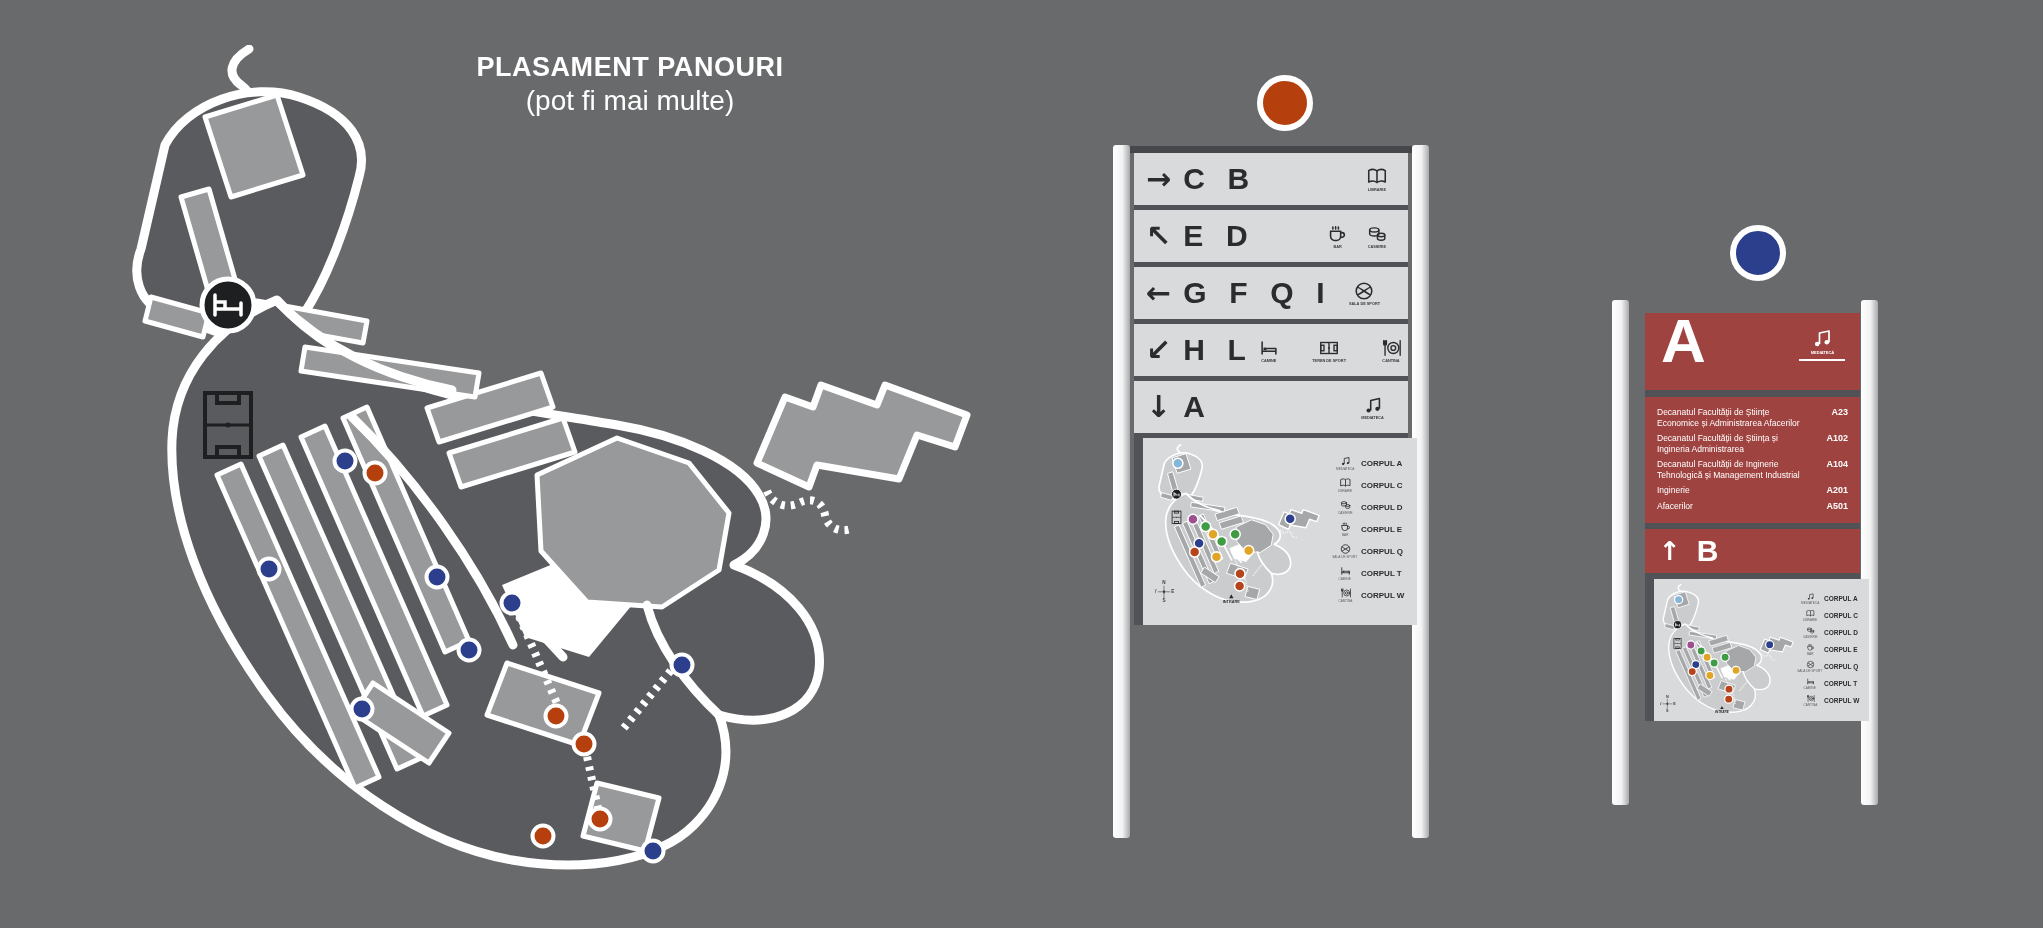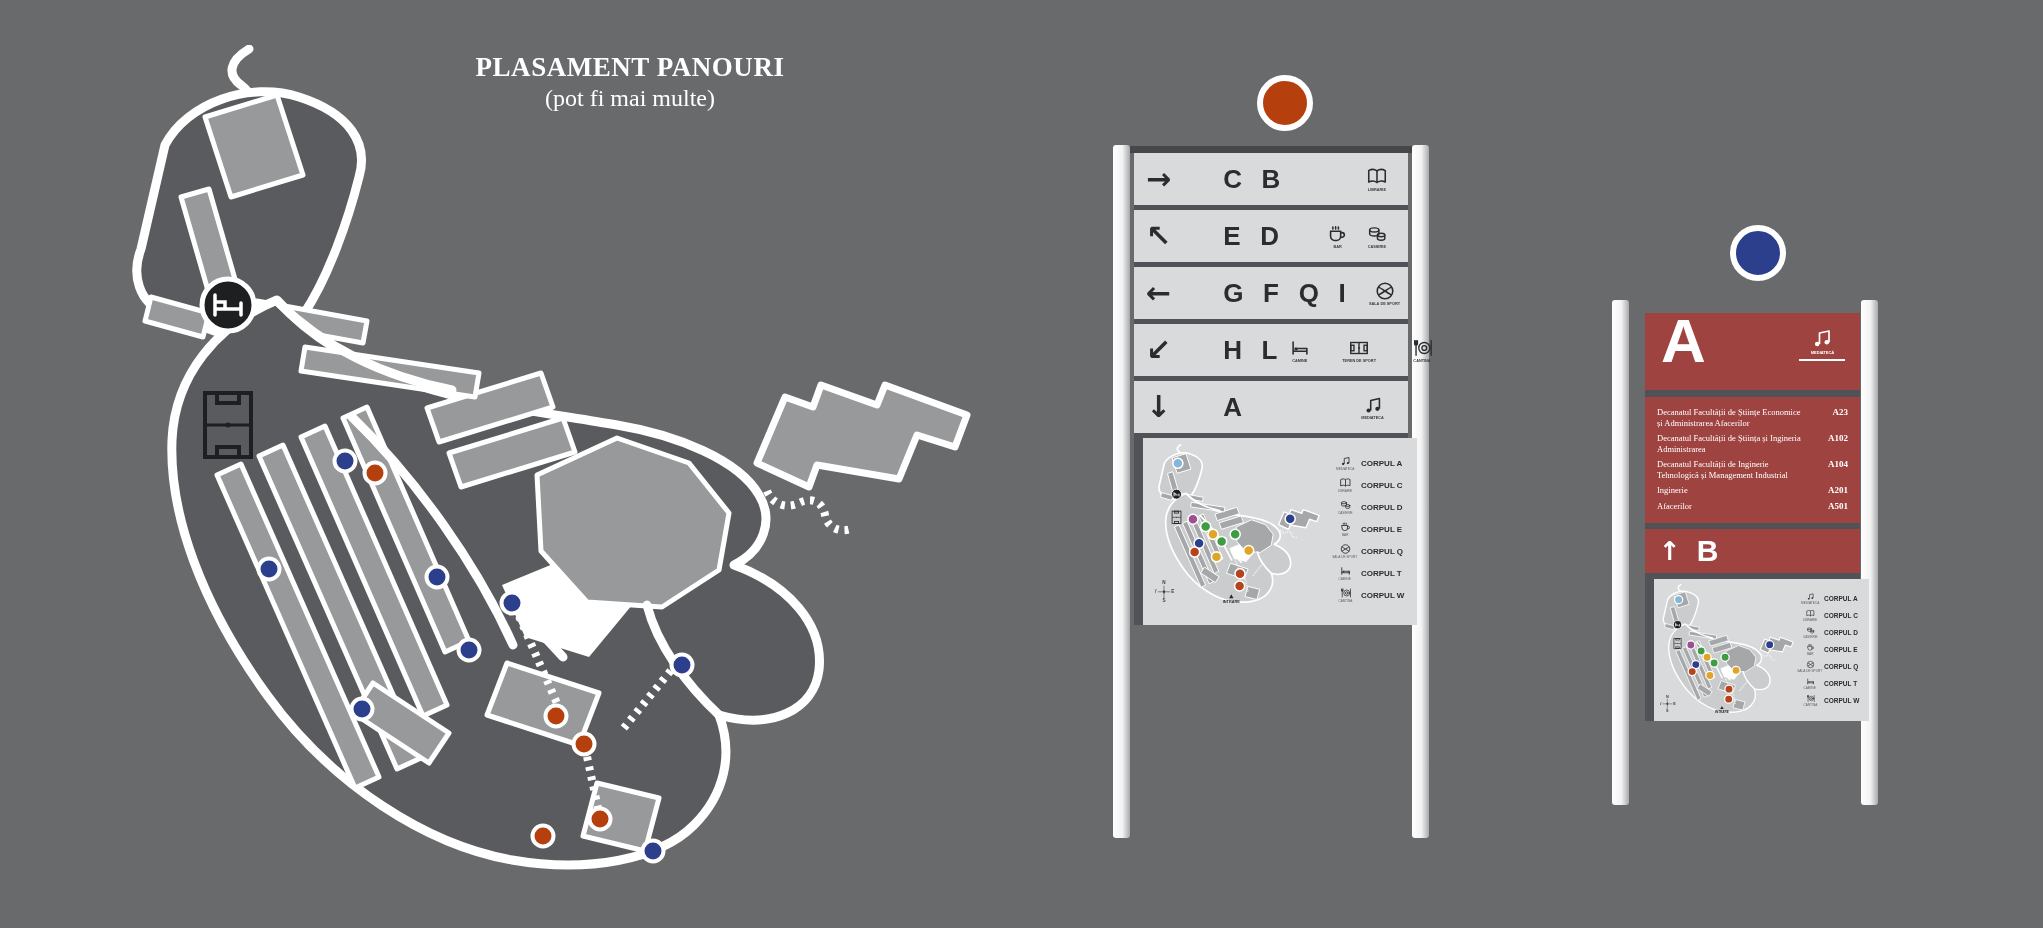--- a/index.html
+++ b/index.html
@@ -1,21 +1,21 @@
 <!DOCTYPE html>
 <html style="--c-page_bg: #696a6c; --c-orange: #b5400e; --c-blue: #2b3f8d; --c-red: #9e4340; --c-ink: #2b2c2e; --c-row_bg: #d9dadb; --c-building: #98999b; --c-map_interior: #5a5b5e;"><head>
 <meta charset="utf-8">
 <style>
   html,body{margin:0;padding:0;background:#54555a;font-family:"Liberation Sans",sans-serif;}
   #canvas{position:relative;width:2043px;height:928px;background:var(--c-page_bg,#696a6c);overflow:hidden;}
 
   
-  .title-block{position:absolute;left:400px;top:52px;width:460px;text-align:center;color:#fff;font-family:Liberation Serif, serif;}
+  .title-block{position:absolute;left:400px;top:52px;width:460px;text-align:center;color:#fff;}
   .t1{font-size:27px;font-weight:bold;letter-spacing:.02em;}
-  .t2{font-size:24px;margin-top:2px;}
+  .t2{font-size:28px;margin-top:2px;}
 
   
   .map-dark{--mapbg:#5a5b5e;--bld:#98999b;--road:#ffffff;}
   .map-light{--mapbg:#cbccce;--bld:#a6a7a9;--road:#ffffff;}
   .road{fill:none;stroke:var(--road);stroke-width:9;stroke-linecap:round;}
   .roadstroke{stroke:var(--road);stroke-width:9;stroke-linejoin:round;}
   .mapbg{fill:var(--mapbg);}
   .roadfill{fill:var(--road);}
   .bld{fill:var(--bld);stroke:var(--road);stroke-width:5;stroke-linejoin:round;}
   .road7{stroke-width:7;}
@@ -41,21 +41,21 @@
 
   
   #sign1 .dot{left:1257px;top:75px;}
   #sign1 .pole-l{left:1113px;top:145px;height:693px;}
   #sign1 .pole-r{left:1412px;top:145px;height:693px;}
   .board1{position:absolute;left:1134px;top:153px;width:274px;height:472px;background:#515257;}
   .cap{position:absolute;left:-4px;top:-7px;width:282px;height:7px;background:#46474a;}
   .srow{position:absolute;left:0;width:274px;height:52px;background:#d9dadb;
         display:flex;align-items:center;padding:0 12px;box-sizing:border-box;}
   .arrow{font-family:"DejaVu Sans",sans-serif;font-size:30px;font-weight:bold;color:var(--c-ink,#2b2c2e);margin-right:12px;line-height:1;}
-  .letters{font-size:26px;font-weight:bold;letter-spacing:.24em;color:var(--c-ink,#2b2c2e);white-space:nowrap;line-height:1;margin-left:40px;}
+  .letters{font-size:30px;font-weight:bold;letter-spacing:.24em;color:var(--c-ink,#2b2c2e);white-space:nowrap;line-height:1;}
   .icons{margin-left:auto;display:flex;gap:9px;align-items:center;}
   .icwrap{display:flex;flex-direction:column;align-items:center;}
   .ic{width:24px;height:22px;color:var(--c-ink,#2b2c2e);}
   .ic *{vector-effect:none;}
   .tinylab{font-size:8px;font-weight:bold;color:#3a3b3d;transform:scale(.48);transform-origin:center top;white-space:nowrap;height:5px;}
   .map-panel{position:absolute;left:9px;background:#d9dadb;}
   #panel1{top:285px;width:274px;height:187px;}
   #panel1 .mini{position:absolute;left:12px;top:6px;width:170px;height:164px;}
   #panel1 .legend{position:absolute;left:192px;top:14px;}
   .lg-row{display:flex;align-items:center;margin-bottom:0;}
@@ -75,21 +75,21 @@
   #sign2 .pole-r{left:1861px;top:300px;height:505px;}
   .board2{position:absolute;left:1645px;top:313px;width:215px;height:408px;background:#515257;}
   .redblock{position:absolute;left:0;width:215px;background:var(--c-red,#9e4340);box-sizing:border-box;}
   .hdr{top:0;height:77px;}
   .bigletter{position:absolute;left:16px;top:-6px;font-size:62px;font-weight:bold;color:#fff;line-height:1.1;}
   .hicon{position:absolute;right:12px;top:13px;display:flex;flex-direction:column;align-items:center;width:52px;}
   .hicon svg{width:26px;height:24px;color:#fff;}
   .hlab{font-size:8px;font-weight:bold;color:#fff;transform:scale(.5);transform-origin:center top;white-space:nowrap;height:5px;}
   .hrule{width:46px;height:2px;background:#fff;margin-top:4px;}
   .dir{top:84px;height:126px;padding:10px 12px;display:flex;flex-direction:column;gap:5px;}
-  .ditem{display:flex;justify-content:space-between;color:#fff;font-family:Liberation Serif, serif;}
+  .ditem{display:flex;justify-content:space-between;color:#fff;}
   .dname{width:150px;font-size:8.5px;line-height:10.5px;}
   .droom{font-weight:bold;font-size:9px;}
   .brow{top:216px;height:44px;display:flex;align-items:center;padding:0 14px;}
   .brow .arrow{color:#fff;font-size:26px;margin-right:16px;}
   .brow .bletter{font-size:30px;font-weight:bold;color:#fff;letter-spacing:.1em;}
   #panel2{top:266px;width:215px;height:142px;}
   #panel2 .mini{position:absolute;left:6px;top:5px;width:138px;height:133px;}
   #panel2 .legend{position:absolute;left:146px;top:11px;}
 
   svg.defs{position:absolute;width:0;height:0;}

